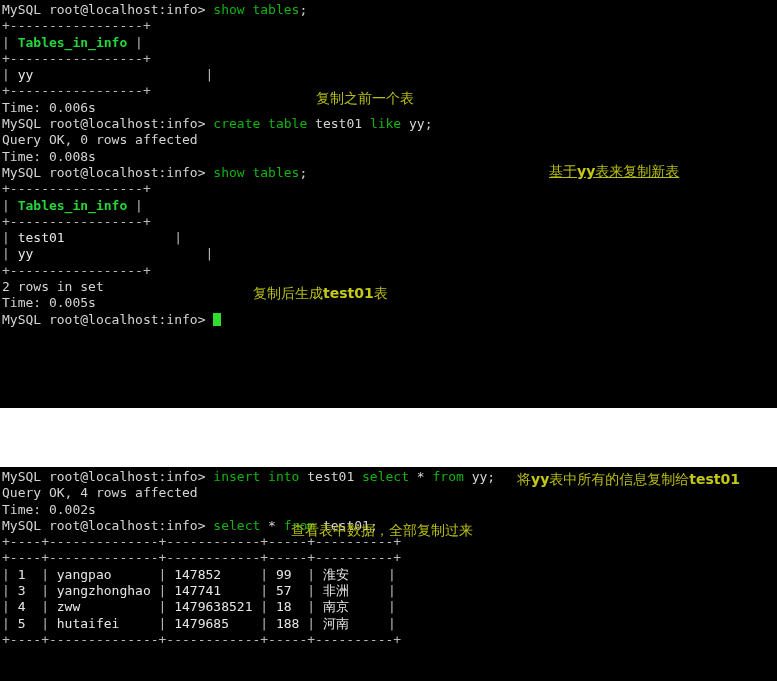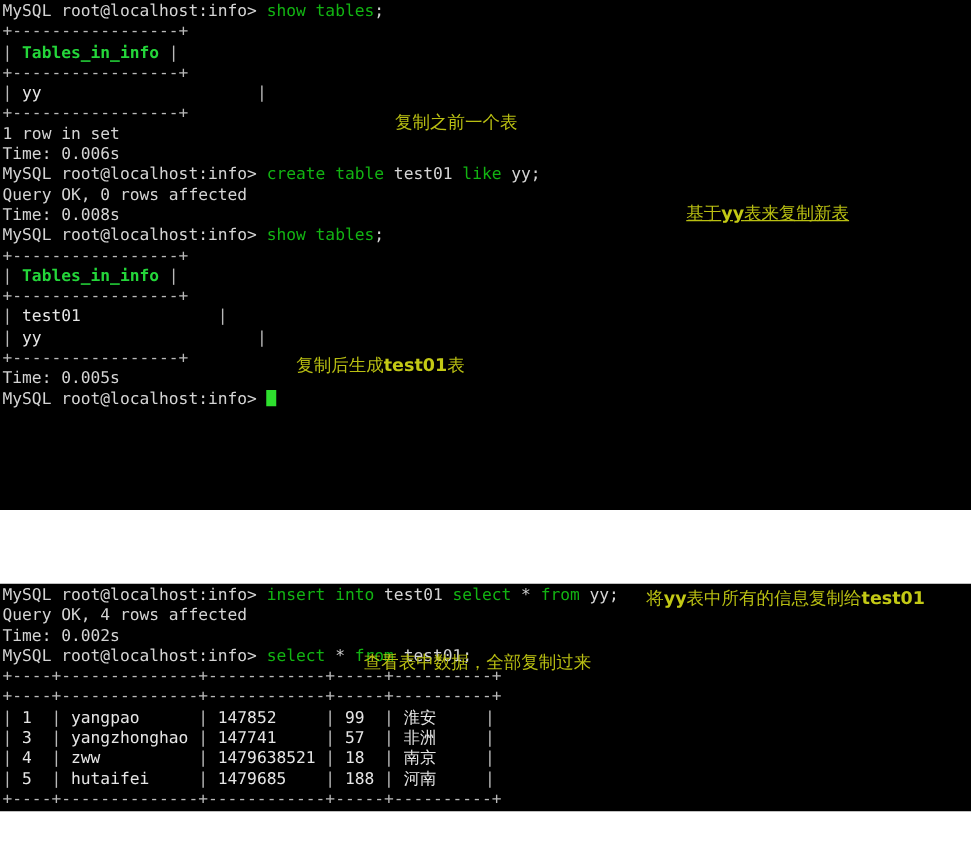--- a/index.html
+++ b/index.html
@@ -11,21 +11,21 @@
     background:#000000;
     position:relative;
     font-size:13px;
     line-height:16.3px;
     letter-spacing:0px;
     padding:2px 0 2px 2px;
     box-sizing:border-box;
   }
   #term-top{height:408px;}
   .gap{height:59px;background:#ffffff;}
-  #term-bottom{height:182px;}
+  #term-bottom{height:214px;}
   .line{white-space:pre;height:16.3px;color:#cfcfcf;}
   .kw{color:#12b312;}
   .plain{color:#d4d4d4;}
   .hdr{color:#24d63a;font-weight:bold;}
   .rule{color:#b9b9b9;}
   .val{color:#e6e6e6;}
   .cursor{
     display:inline-block;width:8px;height:13px;
     background:#2ee02e;vertical-align:-2px;
   }
@@ -43,39 +43,39 @@
 <body>
 
 <div class="term" id="term-top">
   <div>
       <div class="line"><span class="plain">MySQL root@localhost:info&gt; </span><span class="kw">show tables</span><span class="plain">;</span></div>
       <div class="line"><span class="rule">+-----------------+</span></div>
       <div class="line"><span class="rule">|</span><span class="hdr"> Tables_in_info </span><span class="rule">|</span></div>
       <div class="line"><span class="rule">+-----------------+</span></div>
       <div class="line"><span class="rule">|</span><span class="val"> yy                      </span><span class="rule">|</span></div>
       <div class="line"><span class="rule">+-----------------+</span></div>
-      <div class="line"><span class="plain">1 row in set</span></div>
       <div class="line"><span class="plain">Time: 0.006s</span></div>
       <div class="line"><span class="plain">MySQL root@localhost:info&gt; </span><span class="kw">create table</span><span class="plain"> test01 </span><span class="kw">like</span><span class="plain"> yy;</span></div>
       <div class="line"><span class="plain">Query OK, 0 rows affected</span></div>
       <div class="line"><span class="plain">Time: 0.008s</span></div>
       <div class="line"><span class="plain">MySQL root@localhost:info&gt; </span><span class="kw">show tables</span><span class="plain">;</span></div>
       <div class="line"><span class="rule">+-----------------+</span></div>
       <div class="line"><span class="rule">|</span><span class="hdr"> Tables_in_info </span><span class="rule">|</span></div>
       <div class="line"><span class="rule">+-----------------+</span></div>
       <div class="line"><span class="rule">|</span><span class="val"> test01              </span><span class="rule">|</span></div>
       <div class="line"><span class="rule">|</span><span class="val"> yy                      </span><span class="rule">|</span></div>
       <div class="line"><span class="rule">+-----------------+</span></div>
+      <div class="line"><span class="plain">2 rows in set</span></div>
       <div class="line"><span class="plain">Time: 0.005s</span></div>
       <div class="line"><span class="plain">MySQL root@localhost:info&gt; </span><span class="cursor"></span></div>
     </div>
   <div>
       <div class="ann" style="left: 316px; top: 90px;">复制之前一个表</div>
       <div class="ann" style="left: 549px; top: 163px; text-decoration: underline;">基于<b>yy</b>表来复制新表</div>
-      <div class="ann" style="left: 237px; top: 285px;">复制后生成<b>test01</b>表</div>
+      <div class="ann" style="left: 253px; top: 285px;">复制后生成<b>test01</b>表</div>
     </div>
 </div>
 
 <div class="gap"></div>
 
 <div class="term" id="term-bottom">
   <div>
       <div class="line"><span class="plain">MySQL root@localhost:info&gt; </span><span class="kw">insert into</span><span class="plain"> test01 </span><span class="kw">select</span><span class="plain"> * </span><span class="kw">from</span><span class="plain"> yy;</span></div>
       <div class="line"><span class="plain">Query OK, 4 rows affected</span></div>
       <div class="line"><span class="plain">Time: 0.002s</span></div>

